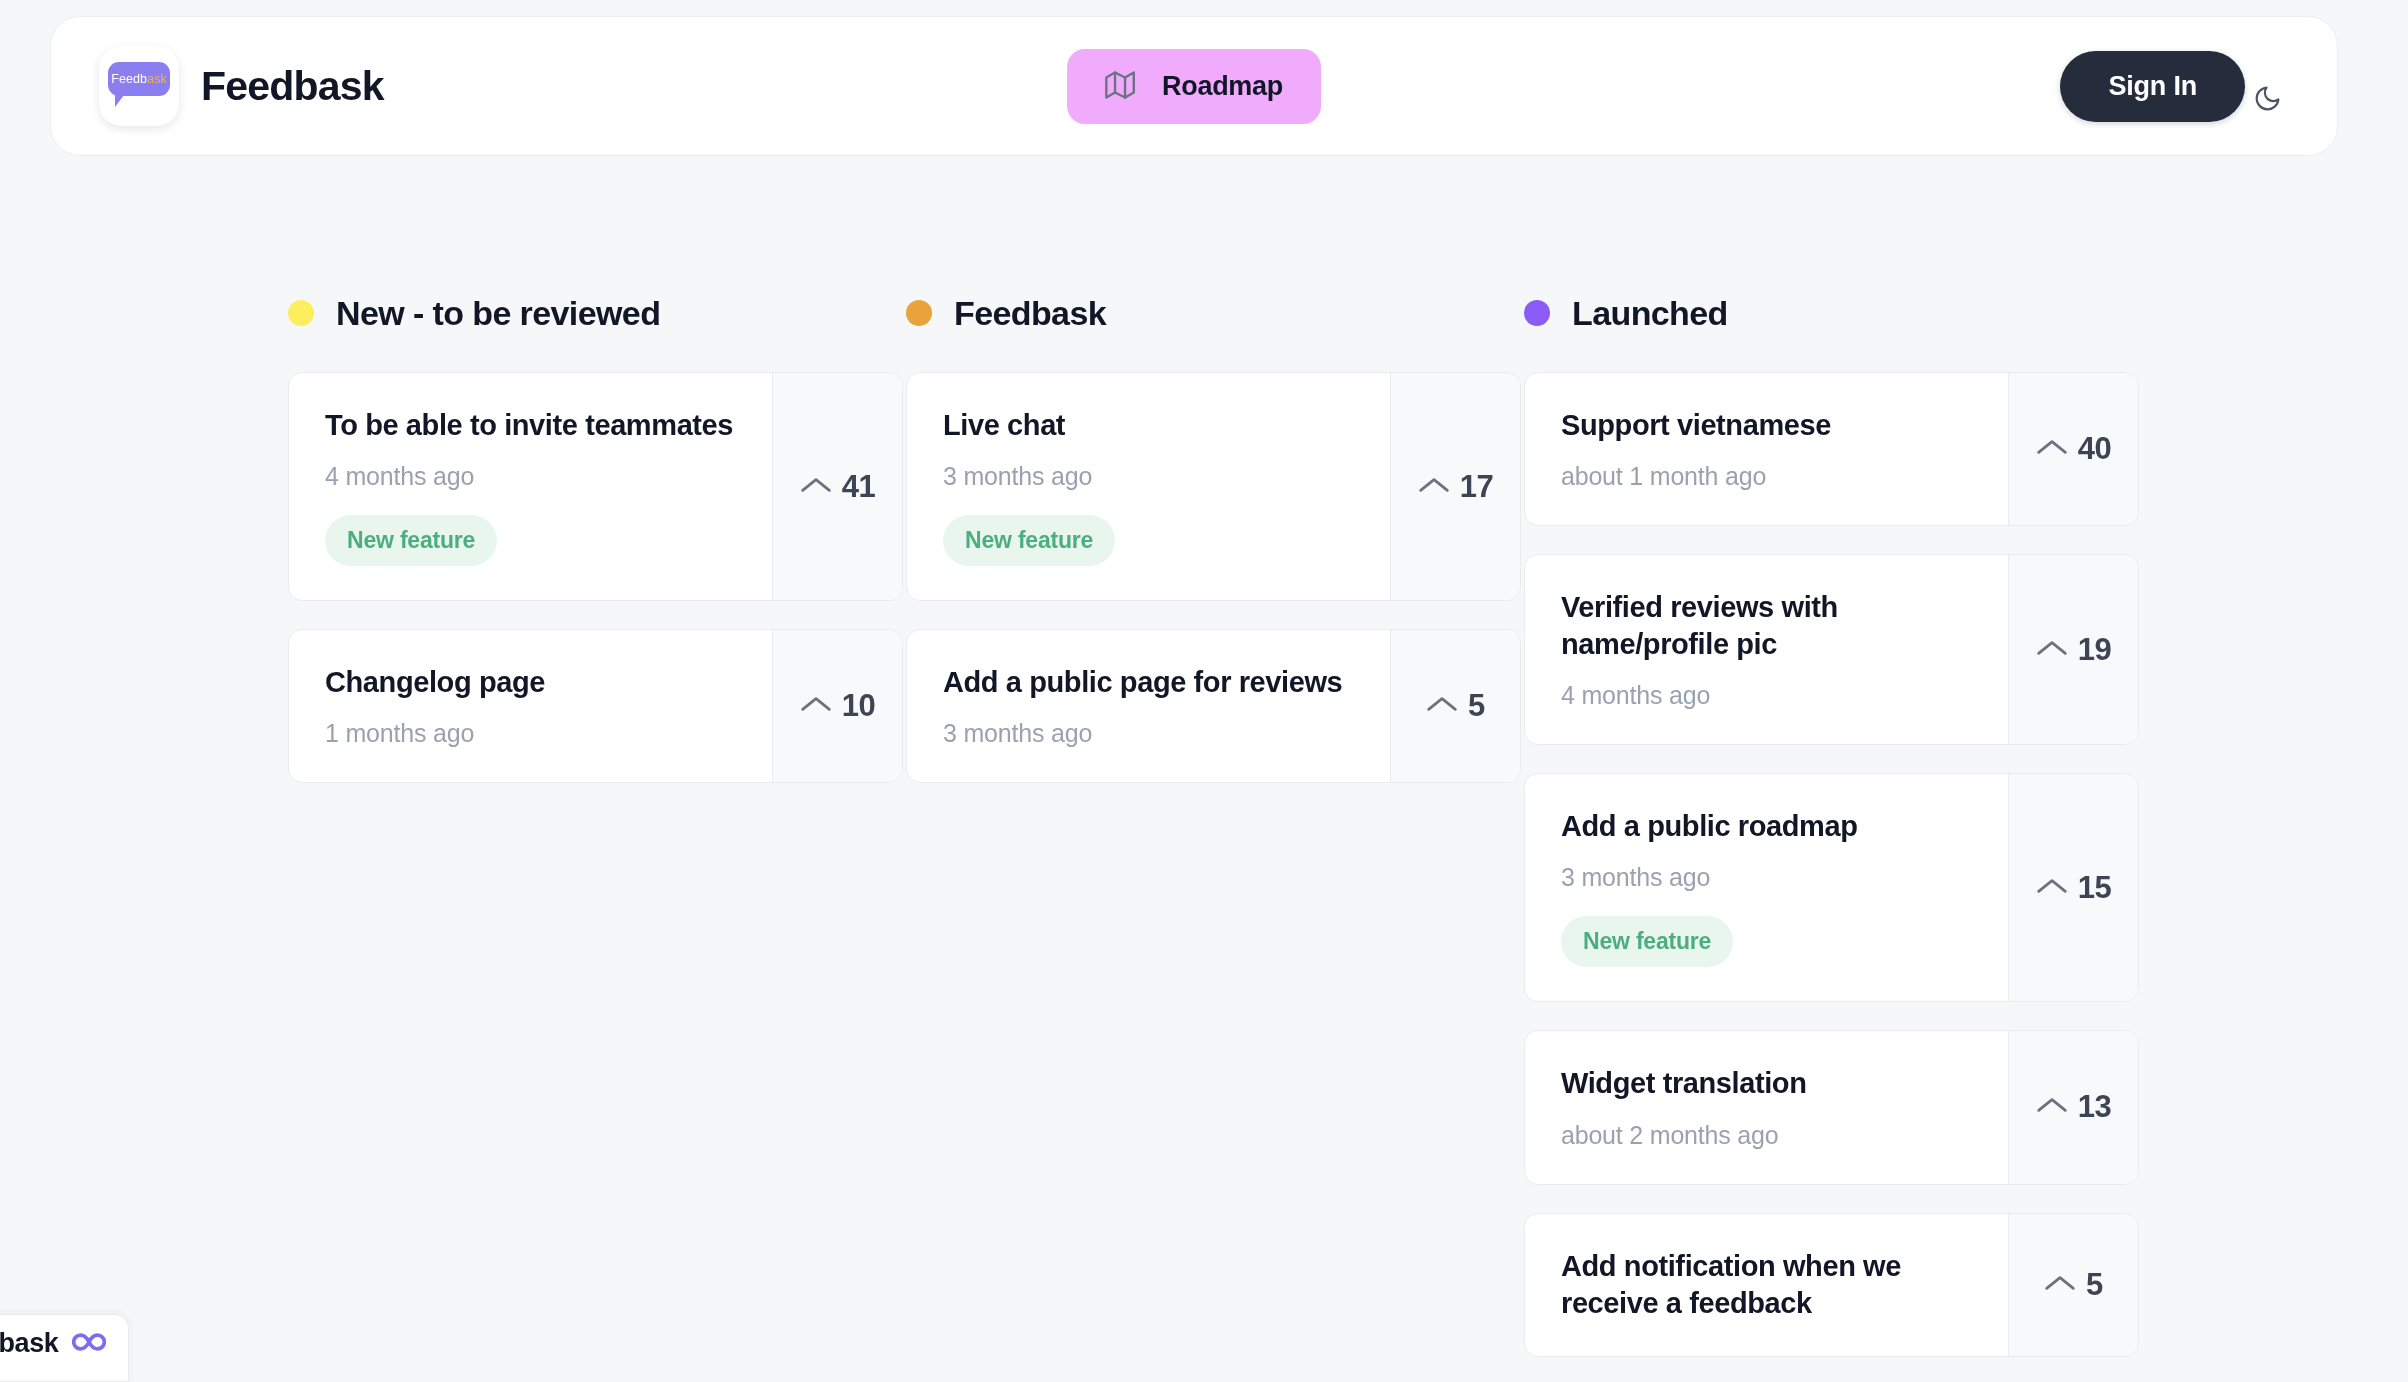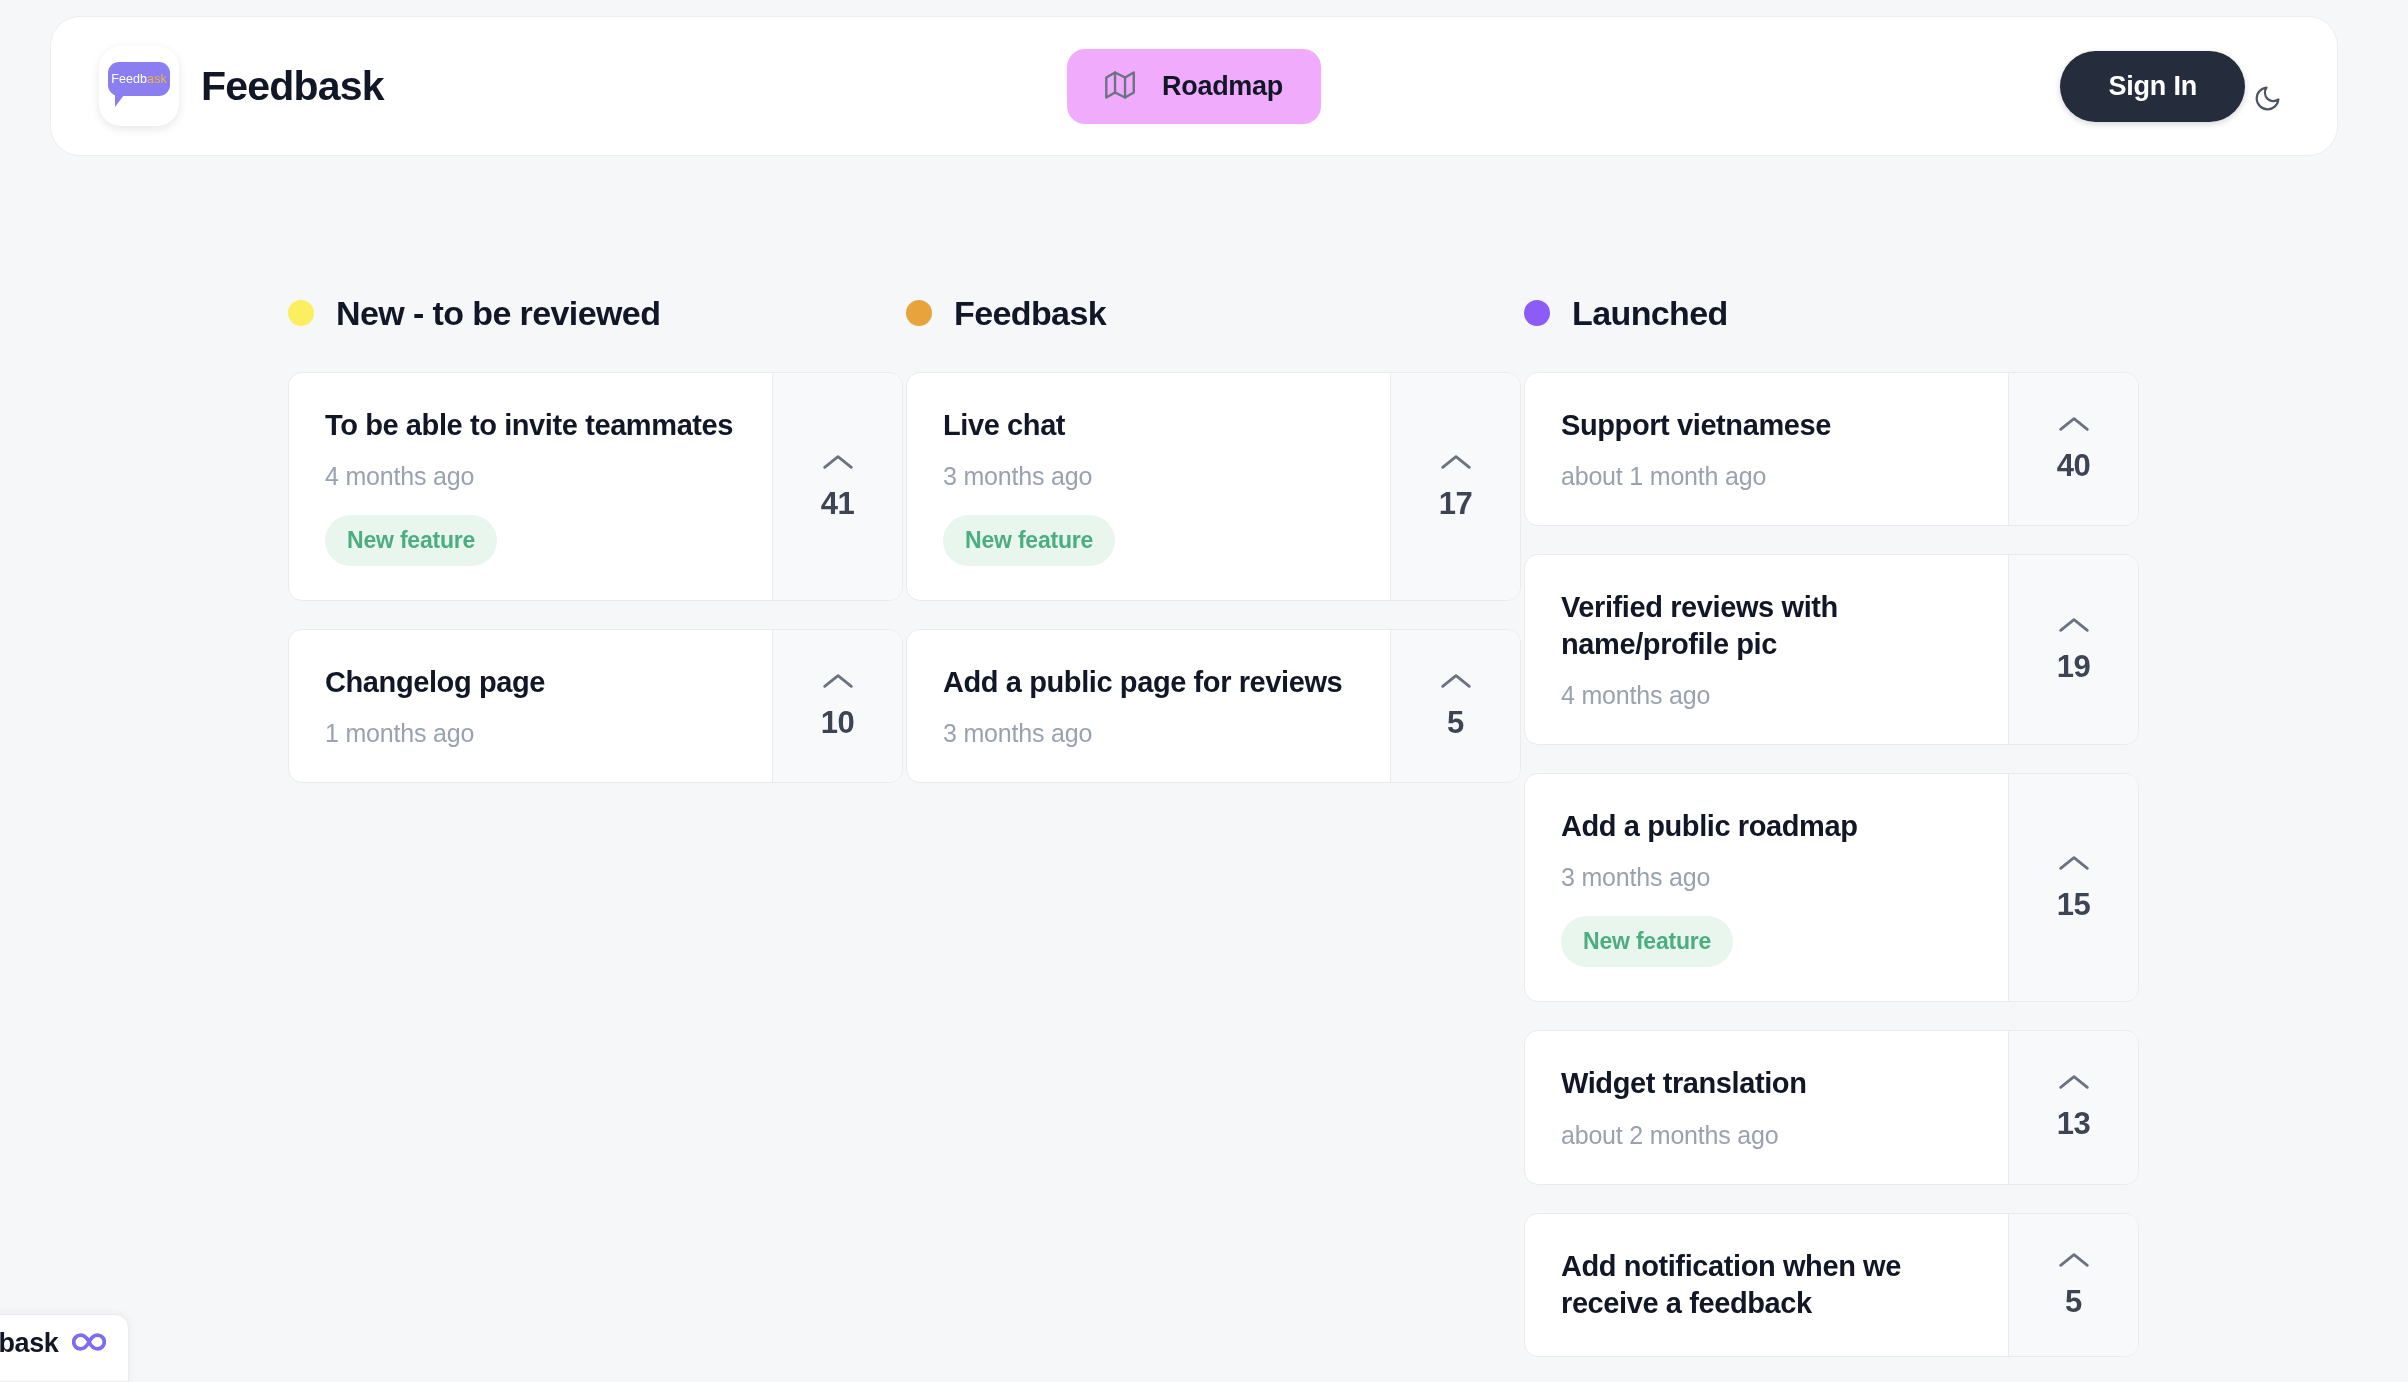--- a/index.html
+++ b/index.html
@@ -228,21 +228,21 @@
     padding: 12px 22px;
     letter-spacing: -0.2px;
   }
 
   .vote {
     flex: none;
     width: 130px;
     background: #f8f9fb;
     border-left: 1px solid #e9ebef;
     display: flex;
-    flex-direction: column;
+    flex-direction: row;
     align-items: center;
     justify-content: center;
     gap: 10px;
     cursor: pointer;
   }
 
   .vote-count {
     font-size: 31px;
     font-weight: bold;
     color: #3d4555;

